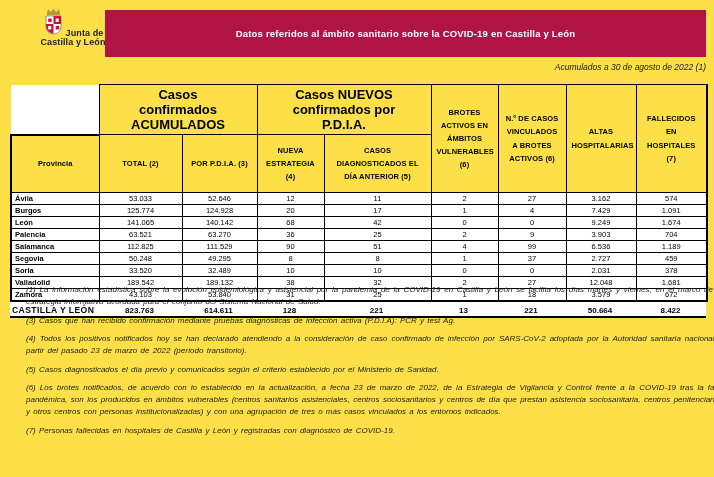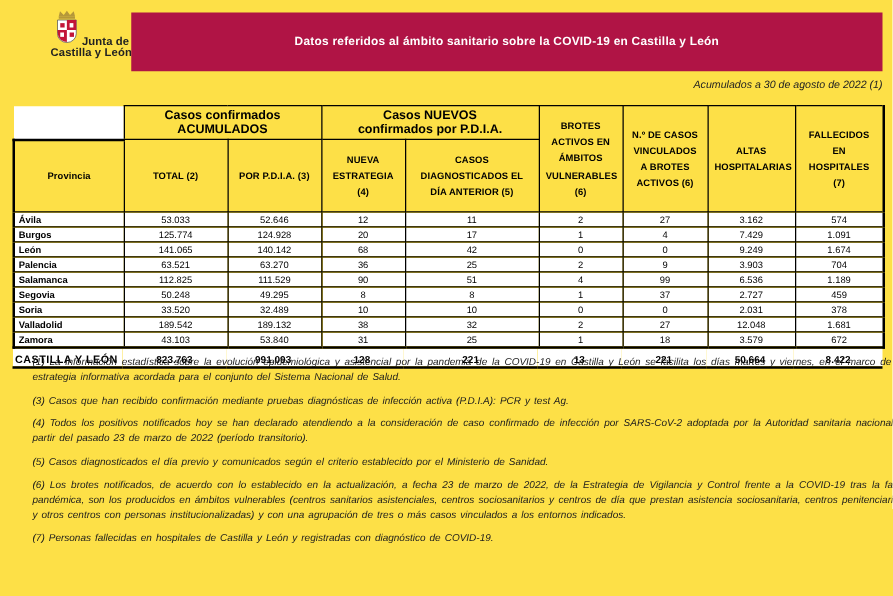--- a/index.html
+++ b/index.html
@@ -40,21 +40,21 @@
 
   
   .table-wrap { position: absolute; left: 10px; top: 84px; width: 696px; }
   table.grid {
     border-collapse: collapse; table-layout: fixed; width: 696px;
     font-size: 7.5px; color: #000;
   }
   .grid th, .grid td { border: 1px solid #000; overflow: hidden; }
   td.blank { border: none; background: #fff; }
   .gh {
-    font-weight: bold; font-size: 10px; text-align: center;
+    font-weight: bold; font-size: 13px; text-align: center;
     padding: 2px 19px; height: 10px; border-top: 2px solid #000;
   }
   .ch {
     font-weight: bold; text-align: center; vertical-align: middle;
     line-height: 1.75; padding: 2px 5px; letter-spacing: 0.1px;
   }
   .tall { border-top: 2px solid #000; }
   .tall.last { border-right: 2px solid #000; }
   .sub-row { height: 58px; }
   .ch.first { border-left: 2px solid #000; border-top: 2px solid #000; }
@@ -257,21 +257,21 @@
           <col style="width:107px">
           <col style="width:67px">
         <col style="width:68px">
           <col style="width:70px">
           <col style="width:71px">
       </colgroup>
       <tbody>
           <tr>
         <td class="tprov">CASTILLA Y LEÓN</td>
         <td>823.763</td>
-        <td>991.093</td>
+        <td>614.611</td>
         <td>128</td>
         <td>221</td>
         <td>13</td>
         <td>221</td>
         <td>50.664</td>
         <td>8.422</td>
       </tr>
     </tbody>
       </table>
   </div>

